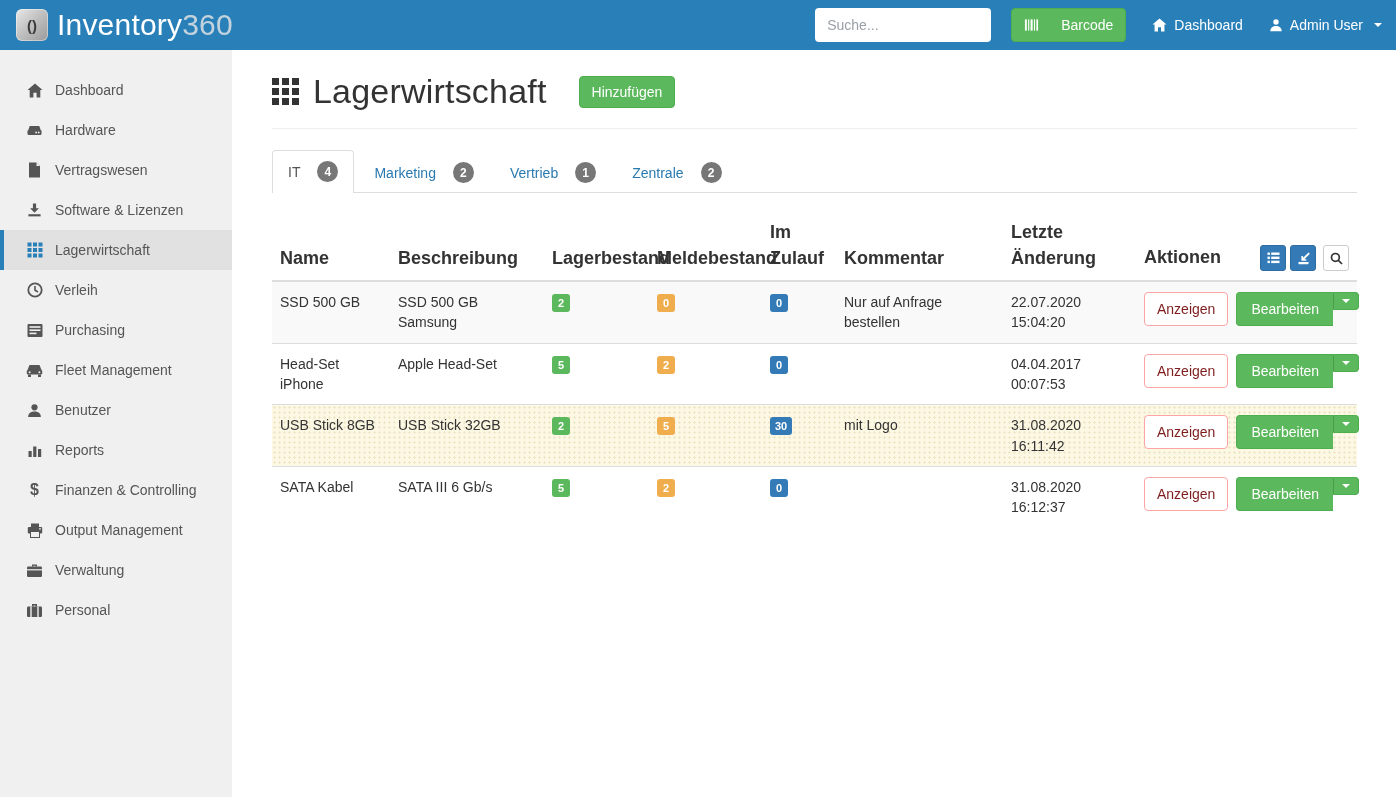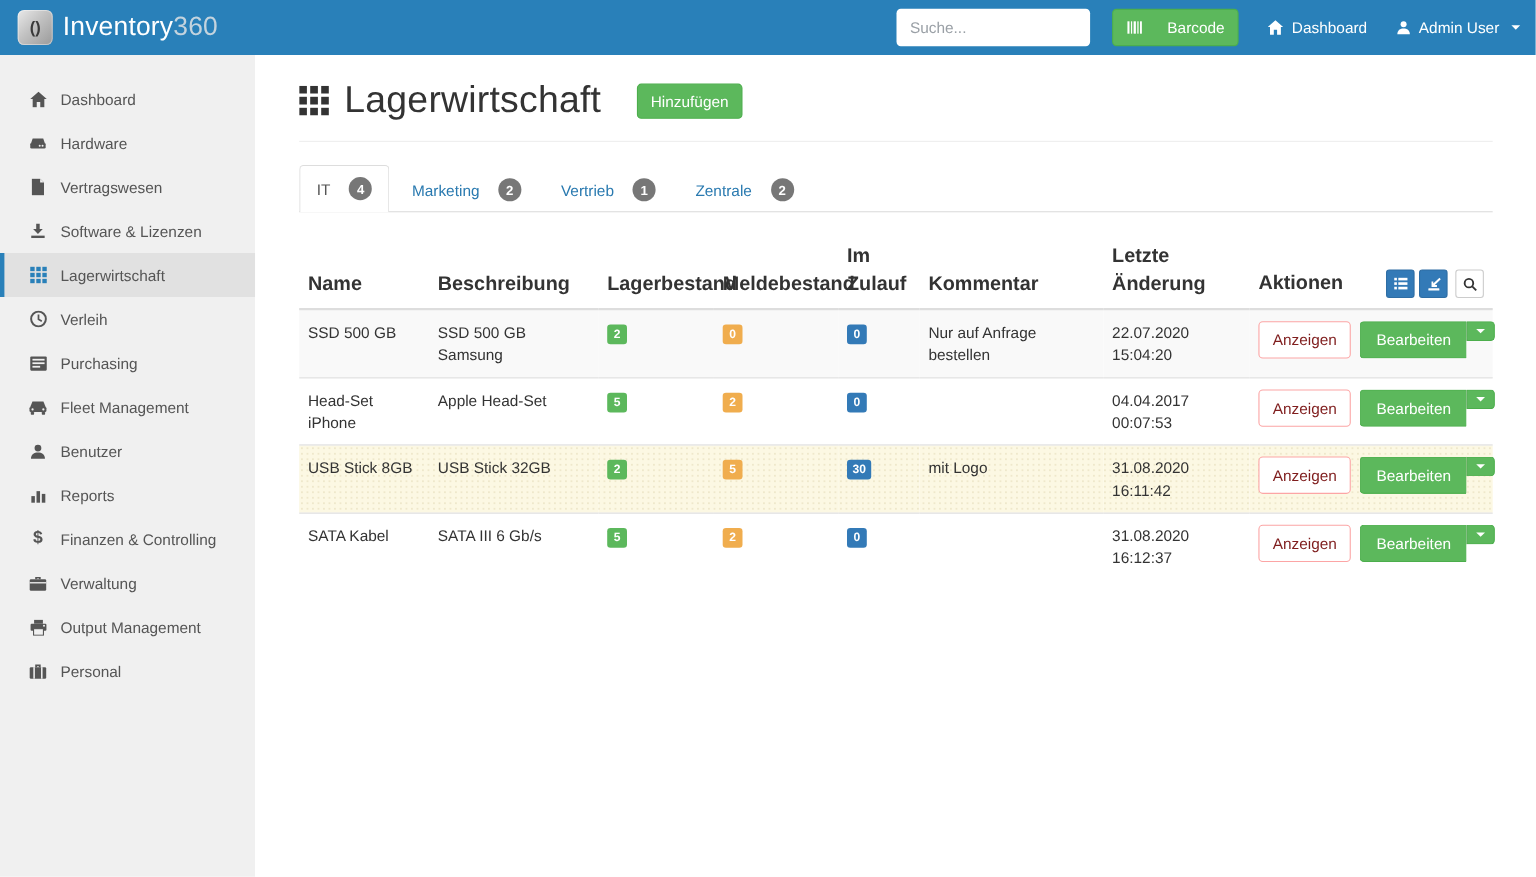--- a/index.html
+++ b/index.html
@@ -20,21 +20,21 @@
     z-index: 10;
   }
   .brand { display: flex; align-items: center; gap: 9px; cursor: pointer; }
   .logo-box {
     width: 32px; height: 32px; border-radius: 6px;
     background: linear-gradient(135deg, #e9e9e9 0%, #c2c2c2 45%, #9a9a9a 100%);
     display: flex; align-items: center; justify-content: center;
     font-weight: bold; font-size: 15px; color: #3a3a3a;
     box-shadow: inset 0 0 0 1px rgba(255,255,255,.4);
   }
-  .brand-text { font-size: 24px; color: #fff; letter-spacing: .2px; }
+  .brand-text { font-size: 30px; color: #fff; letter-spacing: .2px; }
   .brand-text .suffix { color: #c3d3de; }
   .nav-right { margin-left: auto; display: flex; align-items: center; }
   .nav-search {
     width: 176px; height: 34px; border: 0; border-radius: 4px;
     padding: 0 12px; font-size: 14px; outline: none; color: #333;
     font-family: inherit;
   }
   .nav-search::placeholder { color: #9aa0a6; }
   .btn-barcode {
     margin-left: 20px; height: 34px; padding: 0 12px;
@@ -321,39 +321,39 @@
     <span>Reports</span>
   </div>
 
   <div class="side-item">
     <span class="s-icon dollar-glyph">$</span>
     <span>Finanzen &amp; Controlling</span>
   </div>
 
   <div class="side-item">
     <span class="s-icon">
-        <svg width="17" height="15" viewBox="0 0 17 15" fill="currentColor">
-          <path d="M6 3.5 V1.5 H11 V3.5 H9.5 V2.8 H7.5 V3.5 Z"></path>
-          <rect x="1" y="3.5" width="15" height="10.5" rx="1.2"></rect>
-          <rect x="1" y="6.2" width="15" height="1.2" fill="#f0f0f0"></rect>
-        </svg>
-      </span>
-    <span>Verwaltung</span>
-  </div>
-
-  <div class="side-item">
-    <span class="s-icon">
         <svg width="16" height="15" viewBox="0 0 16 15" fill="currentColor">
           <rect x="4" y="0.5" width="8" height="3.5"></rect>
           <rect x="0.8" y="4" width="14.4" height="6.5" rx="1"></rect>
           <rect x="3.5" y="8.5" width="9" height="6" fill="#f0f0f0" stroke="currentColor"></rect>
           <circle cx="13" cy="5.8" r="0.9" fill="#f0f0f0"></circle>
         </svg>
       </span>
     <span>Output Management</span>
+  </div>
+
+  <div class="side-item">
+    <span class="s-icon">
+        <svg width="17" height="15" viewBox="0 0 17 15" fill="currentColor">
+          <path d="M6 3.5 V1.5 H11 V3.5 H9.5 V2.8 H7.5 V3.5 Z"></path>
+          <rect x="1" y="3.5" width="15" height="10.5" rx="1.2"></rect>
+          <rect x="1" y="6.2" width="15" height="1.2" fill="#f0f0f0"></rect>
+        </svg>
+      </span>
+    <span>Verwaltung</span>
   </div>
 
   <div class="side-item">
     <span class="s-icon">
         <svg width="17" height="15" viewBox="0 0 17 15" fill="currentColor">
           <path d="M6 3.5 V1 H11 V3.5 H9.3 V2.6 H7.7 V3.5 Z"></path>
           <rect x="1" y="3.5" width="15" height="10.5" rx="1.2"></rect>
           <rect x="4.3" y="3.5" width="1.4" height="10.5" fill="#f0f0f0"></rect>
           <rect x="11.3" y="3.5" width="1.4" height="10.5" fill="#f0f0f0"></rect>
         </svg>

